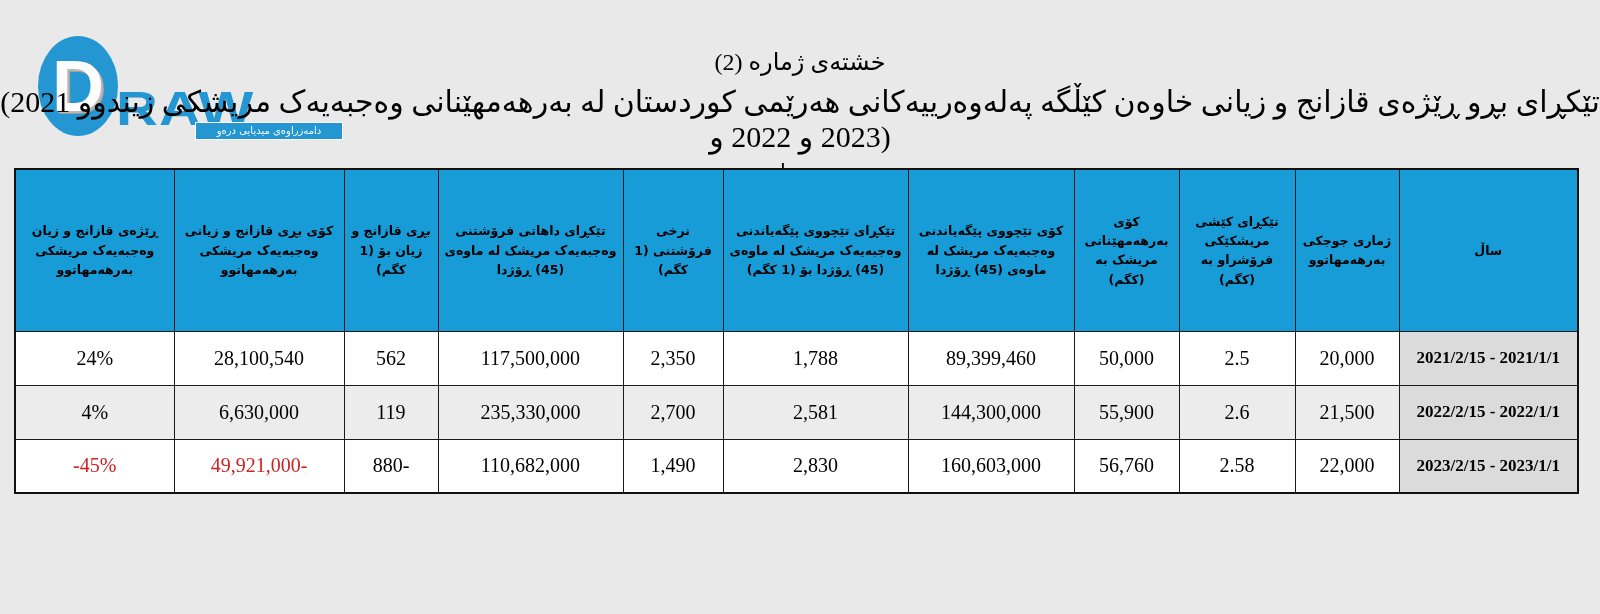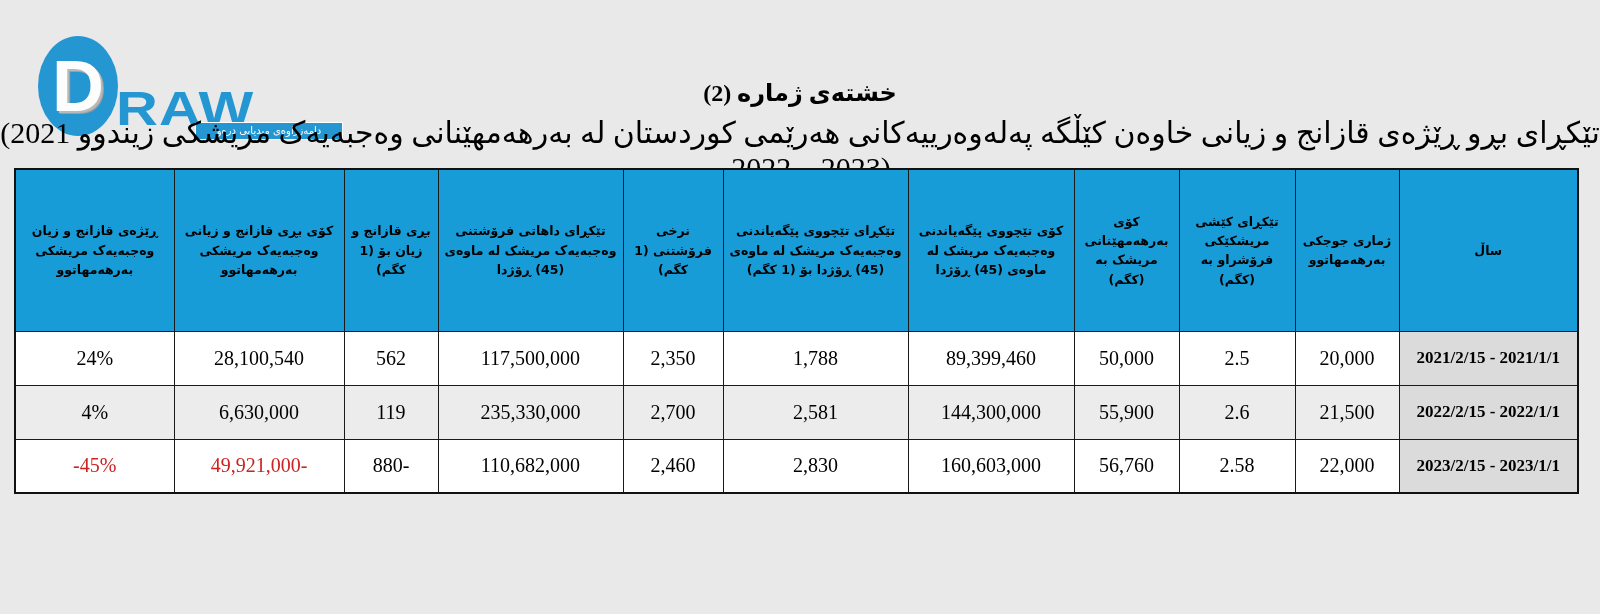--- a/index.html
+++ b/index.html
@@ -34,21 +34,21 @@
     background:var(--logo-blue,#2497D3); border:1px solid #fff;
     display:flex; align-items:center; justify-content:center;margin-left:46px;
   }
   .logo-ribbon span {
     font-family:"DejaVu Sans",sans-serif; font-size:10px; color:#fff;
     white-space:nowrap; line-height:1;
   }
 
   
   .header-block { position:absolute; top:48px; left:0; width:1600px; text-align:center; direction:rtl; }
-  .doc-title  { font-size:24px; font-weight:bold; color:#000; margin-bottom:8px;margin-top:31px; }
+  .doc-title  { font-size:24px; font-weight:normal; color:#000; margin-bottom:8px; }
   .doc-subtitle { font-size:30px; color:#000; margin-bottom:6px; }
   .doc-unit   { font-size:21px; color:#000; }
 
   
   .tbl-wrap { position:absolute; top:168px; left:14px; }
   table {
     border-collapse:collapse; table-layout:fixed; width:1563px;
     direction:rtl; background:#fff;
   }
   th, td { border:1.6px solid #1a1a1a; text-align:center; vertical-align:middle; overflow:hidden; }
@@ -151,21 +151,21 @@
           <td>6,630,000</td>
           <td>4%</td>
         </tr>
         <tr>
           <td class="year">2023/2/15 - 2023/1/1</td>
           <td>22,000</td>
           <td>2.58</td>
           <td>56,760</td>
           <td>160,603,000</td>
           <td>2,830</td>
-          <td>2,460</td>
+          <td>1,490</td>
           <td>110,682,000</td>
           <td>880-</td>
           <td class="neg">49,921,000-</td>
           <td class="neg">-45%</td>
         </tr>
       </tbody>
   </table>
 </div>
 
 </body></html>

